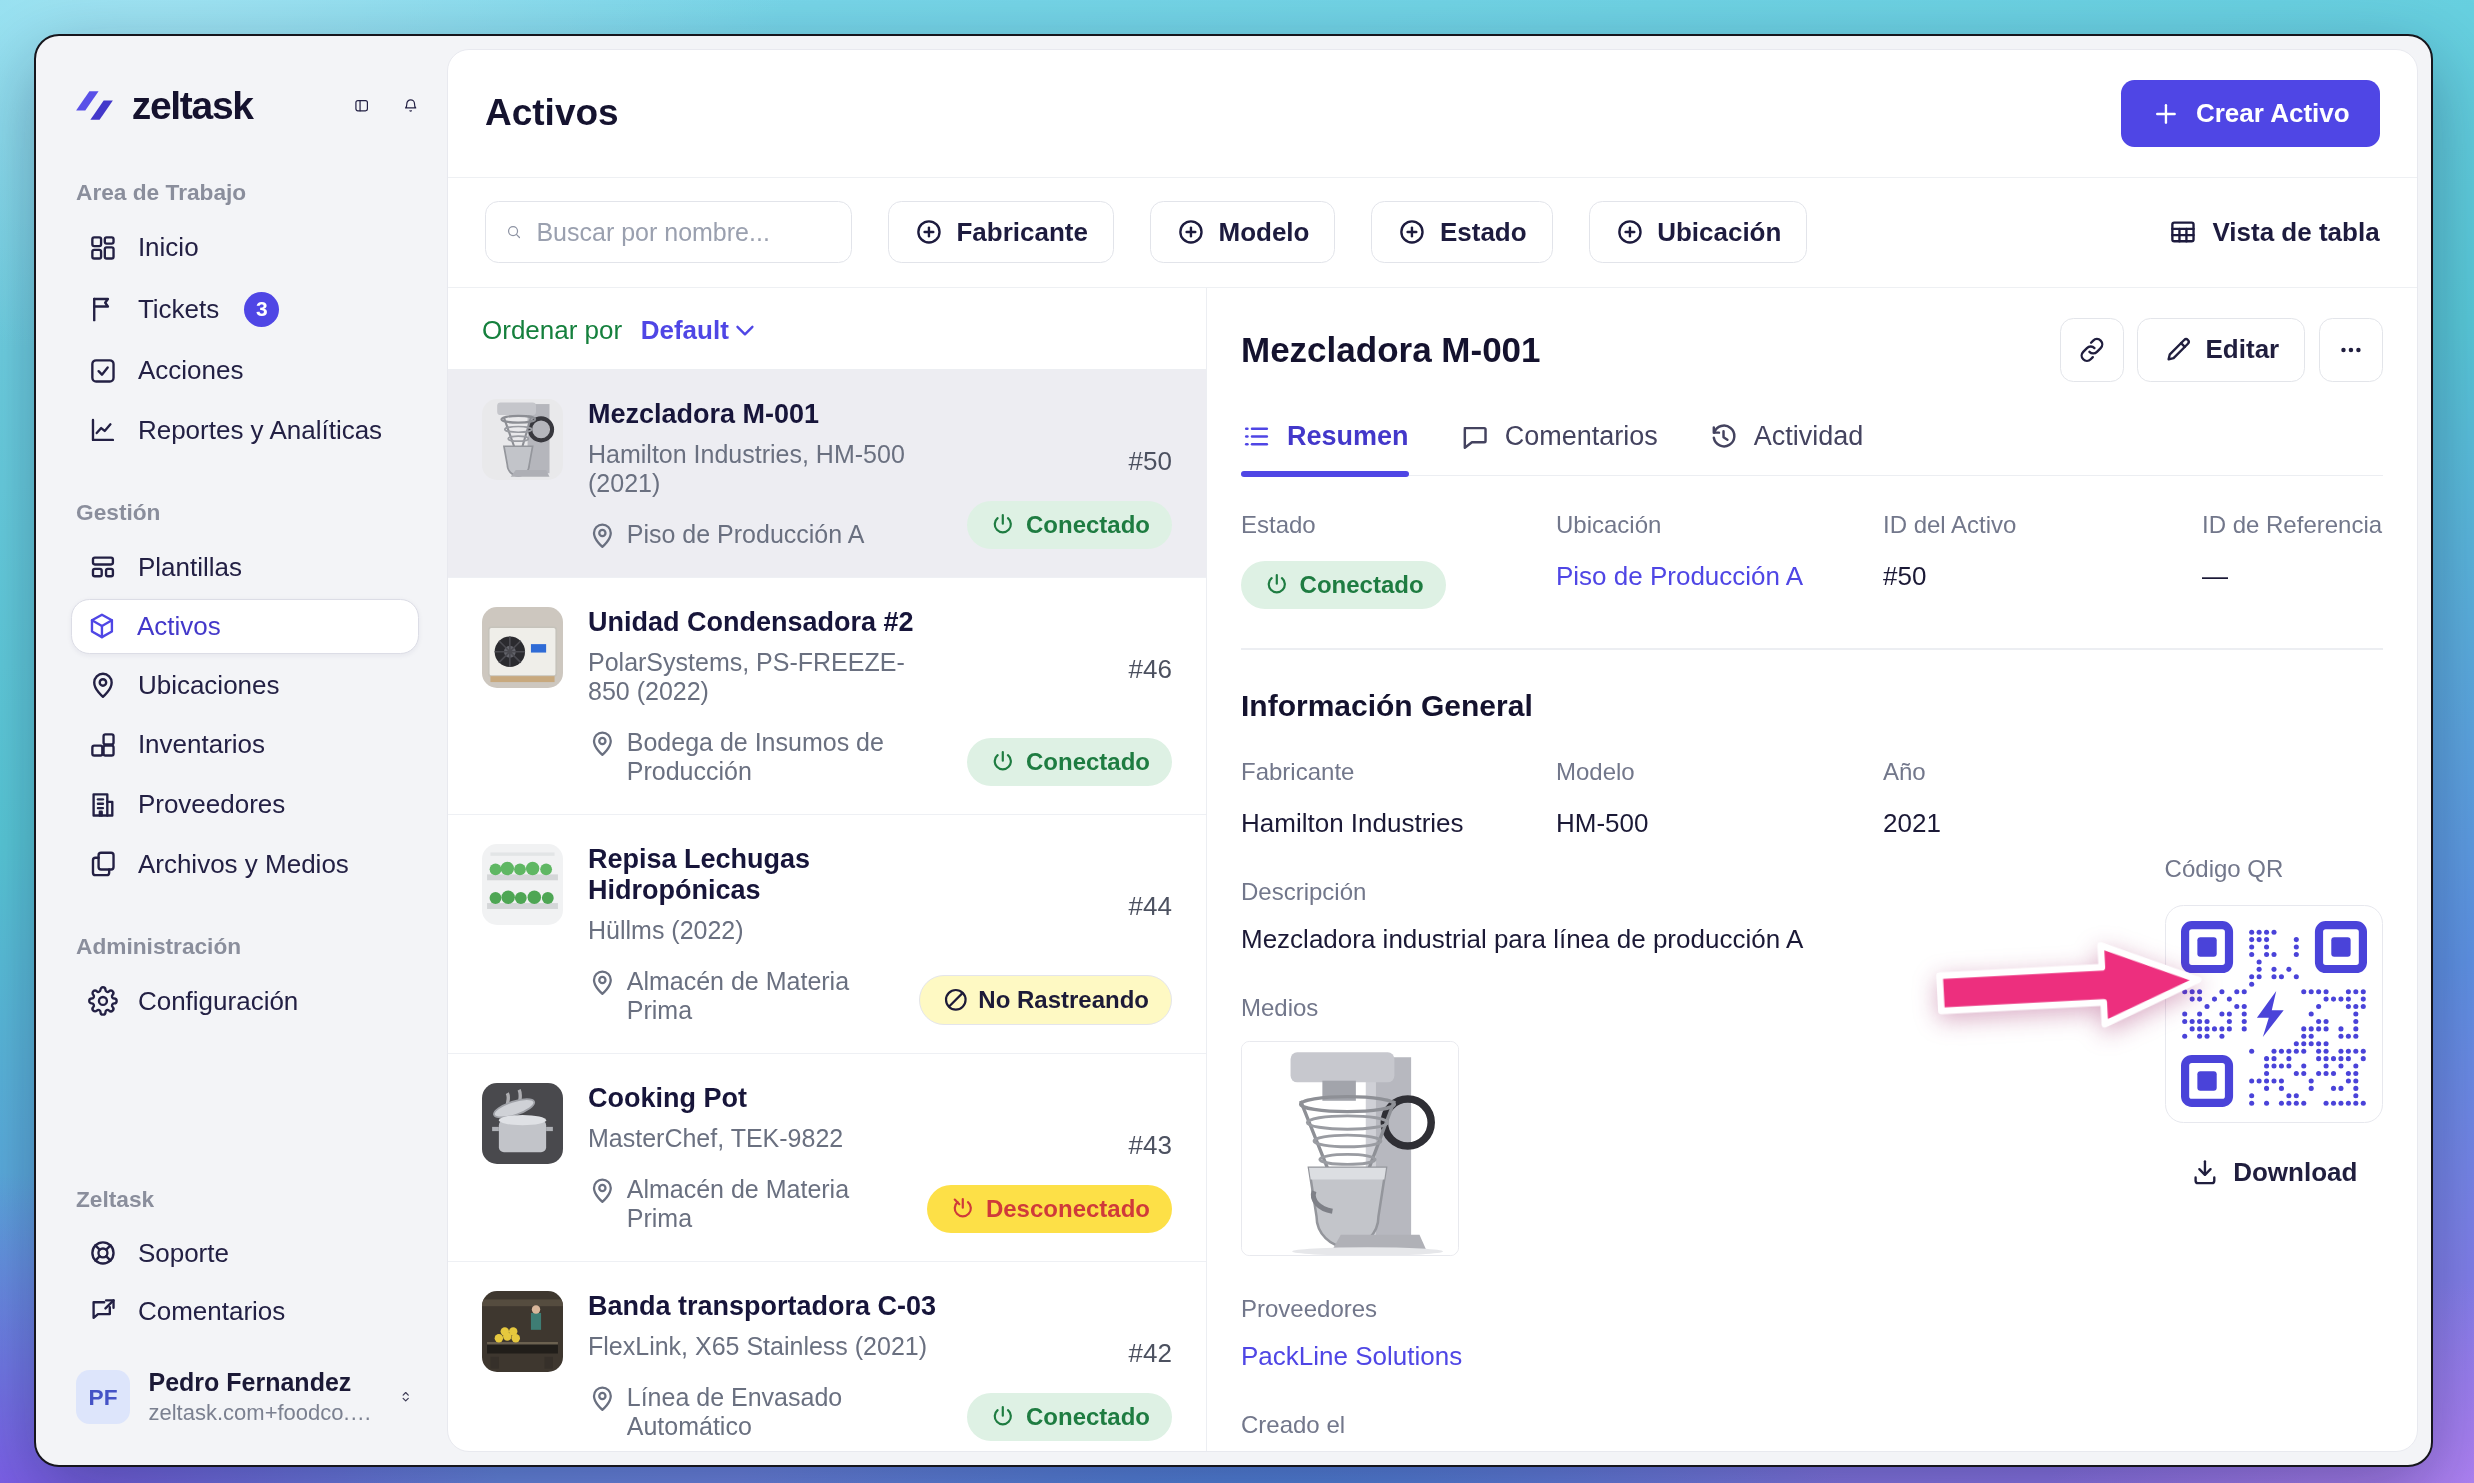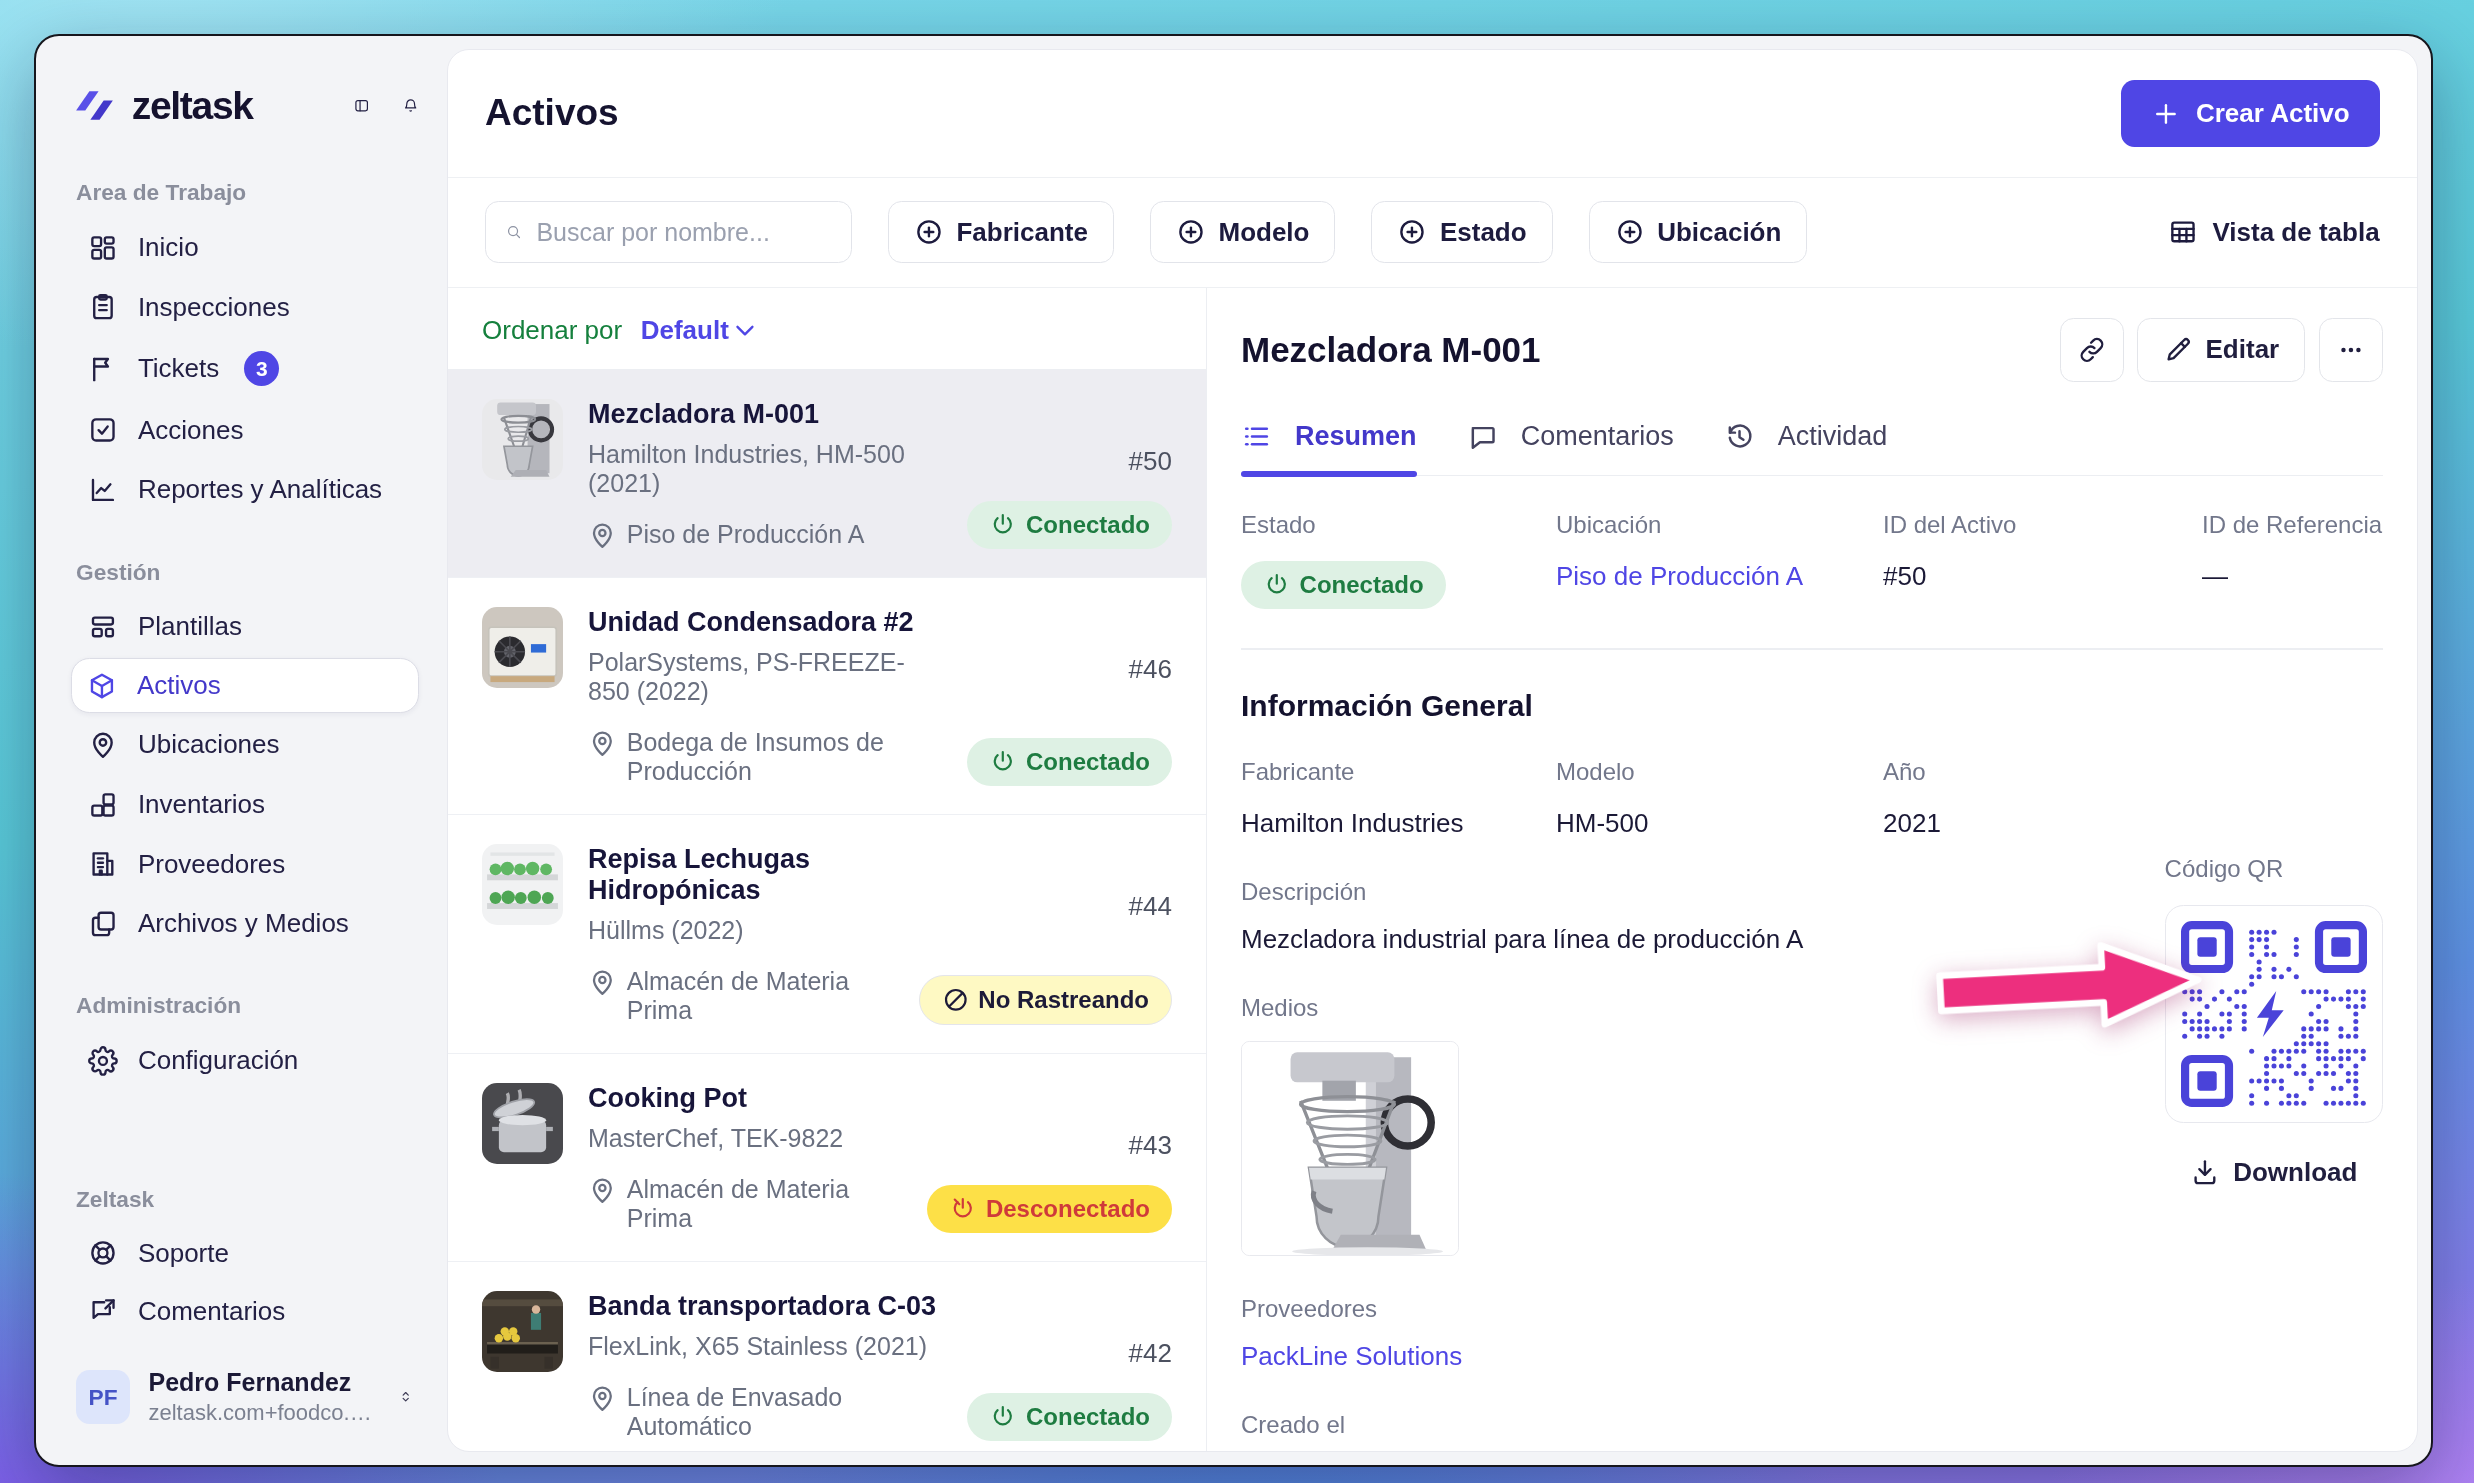--- a/index.html
+++ b/index.html
@@ -111,21 +111,21 @@
   .d-actions { margin-left:auto; display:flex; gap:13.4px; }
   .btn-ghost { display:flex; align-items:center; justify-content:center; gap:12.6px;
     background:#fff; border:1.7px solid #e3e5ea; border-radius:13.4px; height:64px;
     font-size:26px; font-weight:600; color:#201e3e; cursor:pointer;
     font-family:"Liberation Sans",sans-serif; }
   .btn-sq { width:64px; }
   .btn-edit { padding:0 25px; }
   .btn-ghost svg { width:28.5px; height:28.5px; }
 
   .tabs { display:flex; gap:50px; margin-top:39px; border-bottom:1.7px solid #eceef2; }
-  .tab { display:flex; align-items:center; gap:23px; padding-bottom:23.5px; font-size:27px;
+  .tab { display:flex; align-items:center; gap:15px; padding-bottom:23.5px; font-size:27px;
     color:#44435f; font-weight:500; cursor:pointer; position:relative; }
   .tab svg { width:30px; height:30px; }
   .tab.active { color:#4338ca; font-weight:700; }
   .tab.active::after { content:""; position:absolute; left:0; right:0; bottom:-1.7px;
     height:5.9px; background:#4f46e5; border-radius:3.4px; }
 
   .fields { display:grid; grid-template-columns:315px 327px 319px 1fr; margin-top:35px; }
   .f-label { font-size:24px; color:#72778b; margin-bottom:22px; }
   .f-value { font-size:26px; color:#1b1936; }
   .link { color:#4f46e5; font-weight:500; cursor:pointer; }
@@ -190,31 +190,20 @@
     <div class="nav-item">
       <span style="display: inline-flex; width: 1.15em; height: 1.15em; font-size: inherit; flex-shrink: 0;">
             <svg viewBox="0 0 24 24" fill="none" stroke="currentColor" stroke-width="1.9" stroke-linecap="round" stroke-linejoin="round" style="width:100%;height:100%">
               <rect x="3.5" y="3.5" width="7" height="7" rx="1.5"></rect>
               <rect x="13.5" y="3.5" width="7" height="5" rx="1.5"></rect>
               <rect x="13.5" y="11.5" width="7" height="9" rx="1.5"></rect>
               <rect x="3.5" y="13.5" width="7" height="7" rx="1.5"></rect>
             </svg>
           </span>
       <span>Inicio</span>
-    </div>
-    <div class="nav-item">
-      <span style="display: inline-flex; width: 1.15em; height: 1.15em; font-size: inherit; flex-shrink: 0;">
-            <svg viewBox="0 0 24 24" fill="none" stroke="currentColor" stroke-width="1.9" stroke-linecap="round" stroke-linejoin="round" style="width:100%;height:100%">
-              <rect x="5" y="4" width="14" height="17" rx="2"></rect>
-              <rect x="9" y="2.5" width="6" height="3.5" rx="1"></rect>
-              <line x1="9" y1="10.5" x2="15" y2="10.5"></line>
-              <line x1="9" y1="14.5" x2="15" y2="14.5"></line>
-            </svg>
-          </span>
-      <span>Inspecciones</span>
     </div>
     <div class="nav-item">
       <span style="display: inline-flex; width: 1.15em; height: 1.15em; font-size: inherit; flex-shrink: 0;">
             <svg viewBox="0 0 24 24" fill="none" stroke="currentColor" stroke-width="1.9" stroke-linecap="round" stroke-linejoin="round" style="width:100%;height:100%">
               <path d="M5 21V4"></path>
               <path d="M5 4h11l-2.2 3L16 10H5"></path>
             </svg>
           </span>
       <span>Tickets</span>
       <span class="count-badge">3</span>

